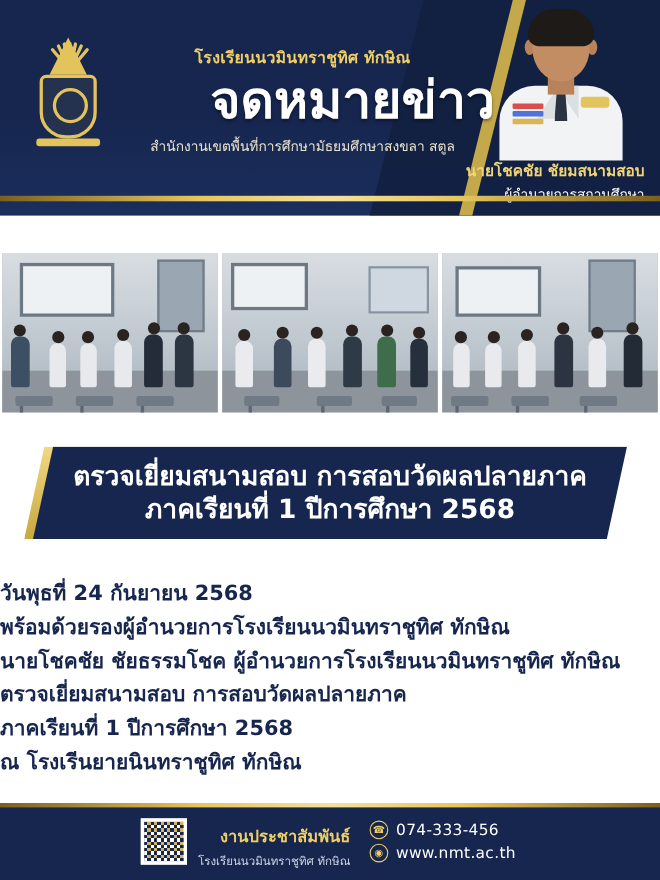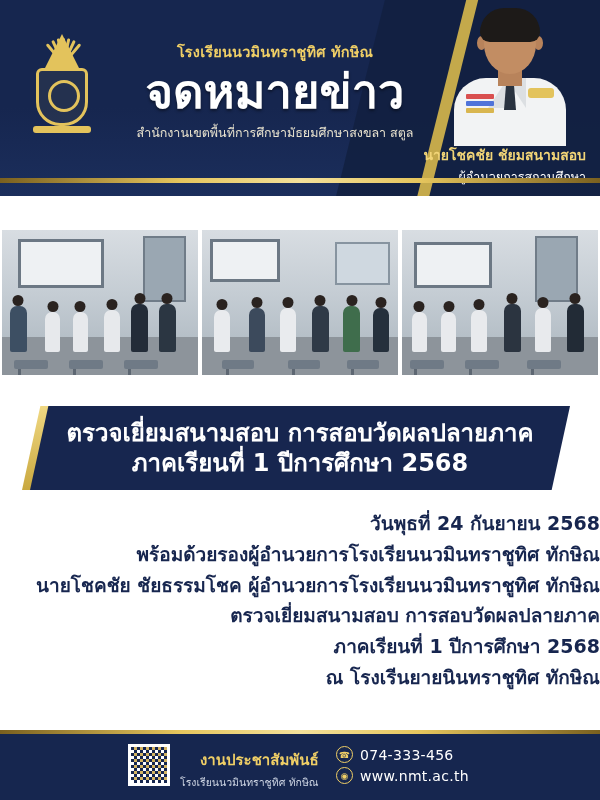--- a/index.html
+++ b/index.html
@@ -85,20 +85,21 @@
     position: absolute; left: 100px; top: 40px; width: 350px;
     text-align: center;
   }
   .school-line {
     color: #f0cf66; font-size: 14.5px; letter-spacing: .2px; font-weight: 700;
   }
   .main-title {
     color: #ffffff; font-size: 47px; font-weight: 700; line-height: 1.15;
     text-shadow: 0 2px 3px rgba(0,0,0,.45);
     margin-top: 2px;
+    text-align: right;
   }
   .sub-line {
     color: #e9e3cf; font-size: 12.5px; margin-top: 4px;
   }
 
   
   .portrait {
     position: absolute; right: 18px; top: 8px;
     width: 150px; height: 138px;
     overflow: hidden;
@@ -214,22 +215,22 @@
   .banner-text {
     position: absolute; left: 30px; top: 10px; width: 540px; height: 84px;
     display: flex; flex-direction: column; align-items: center; justify-content: center;
     color: #ffffff; text-align: center;
   }
   .banner-l1 { font-size: 24px; font-weight: 700; line-height: 1.25; }
   .banner-l2 { font-size: 24px; font-weight: 700; line-height: 1.25; }
 
   
   .bodytext {
-    position: absolute; top: 508px; left: 0; width: 600px;
-    text-align: right; color: #16264f;
+    position: absolute; top: 524px; left: 0; width: 600px;
+    text-align: left; color: #16264f;
   }
   .bodytext p {
     font-size: 19px; line-height: 1.62; font-weight: 700; color: #17264f;
   }
 
   
   .footer {
     position: absolute; left: 0; bottom: 0; width: 600px; height: 70px;
     background: #16264f;
   }

